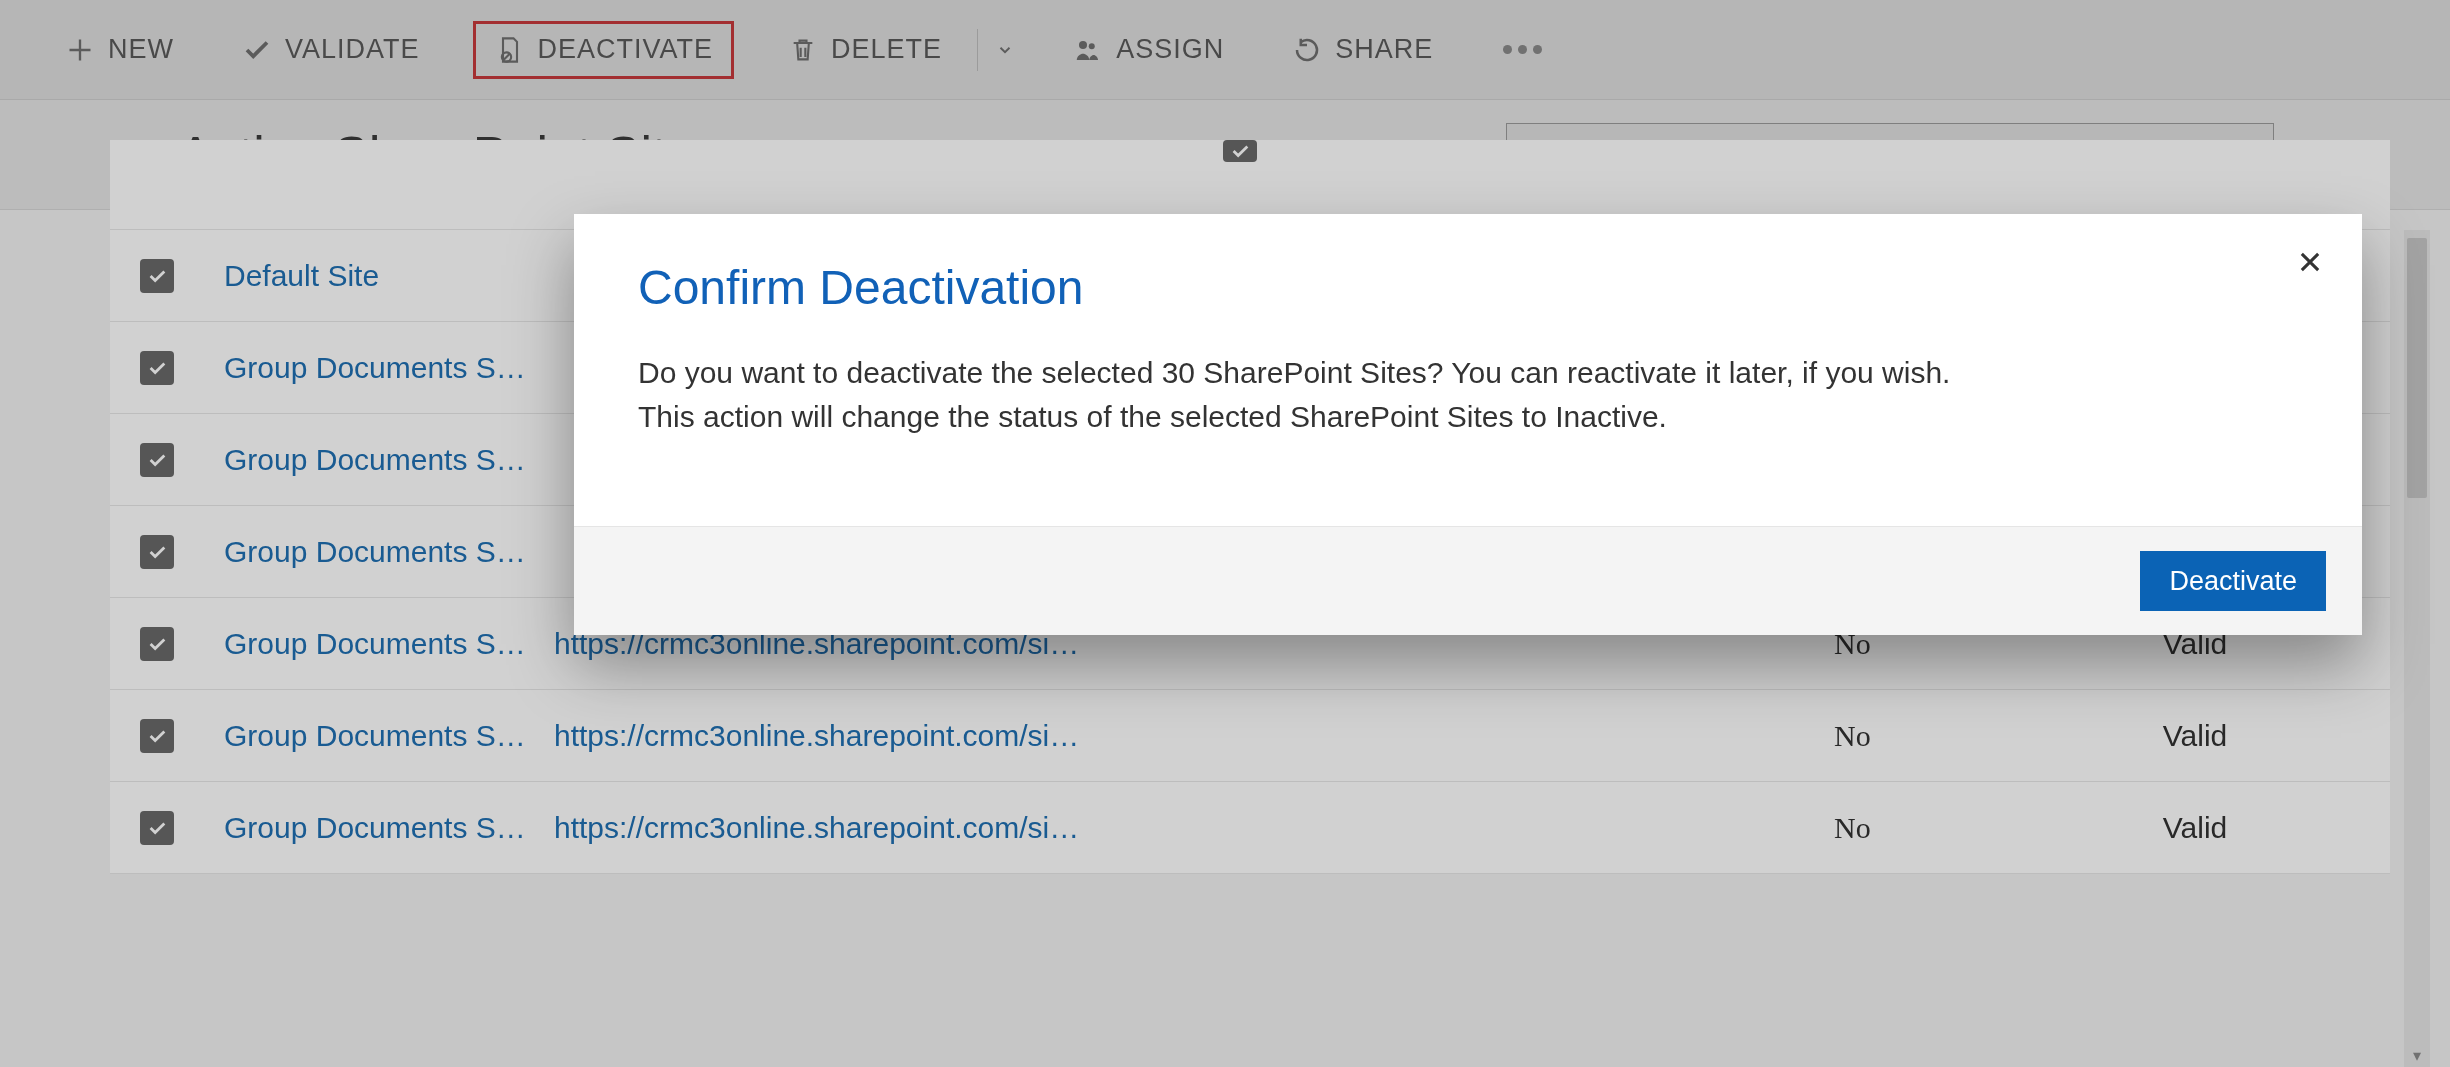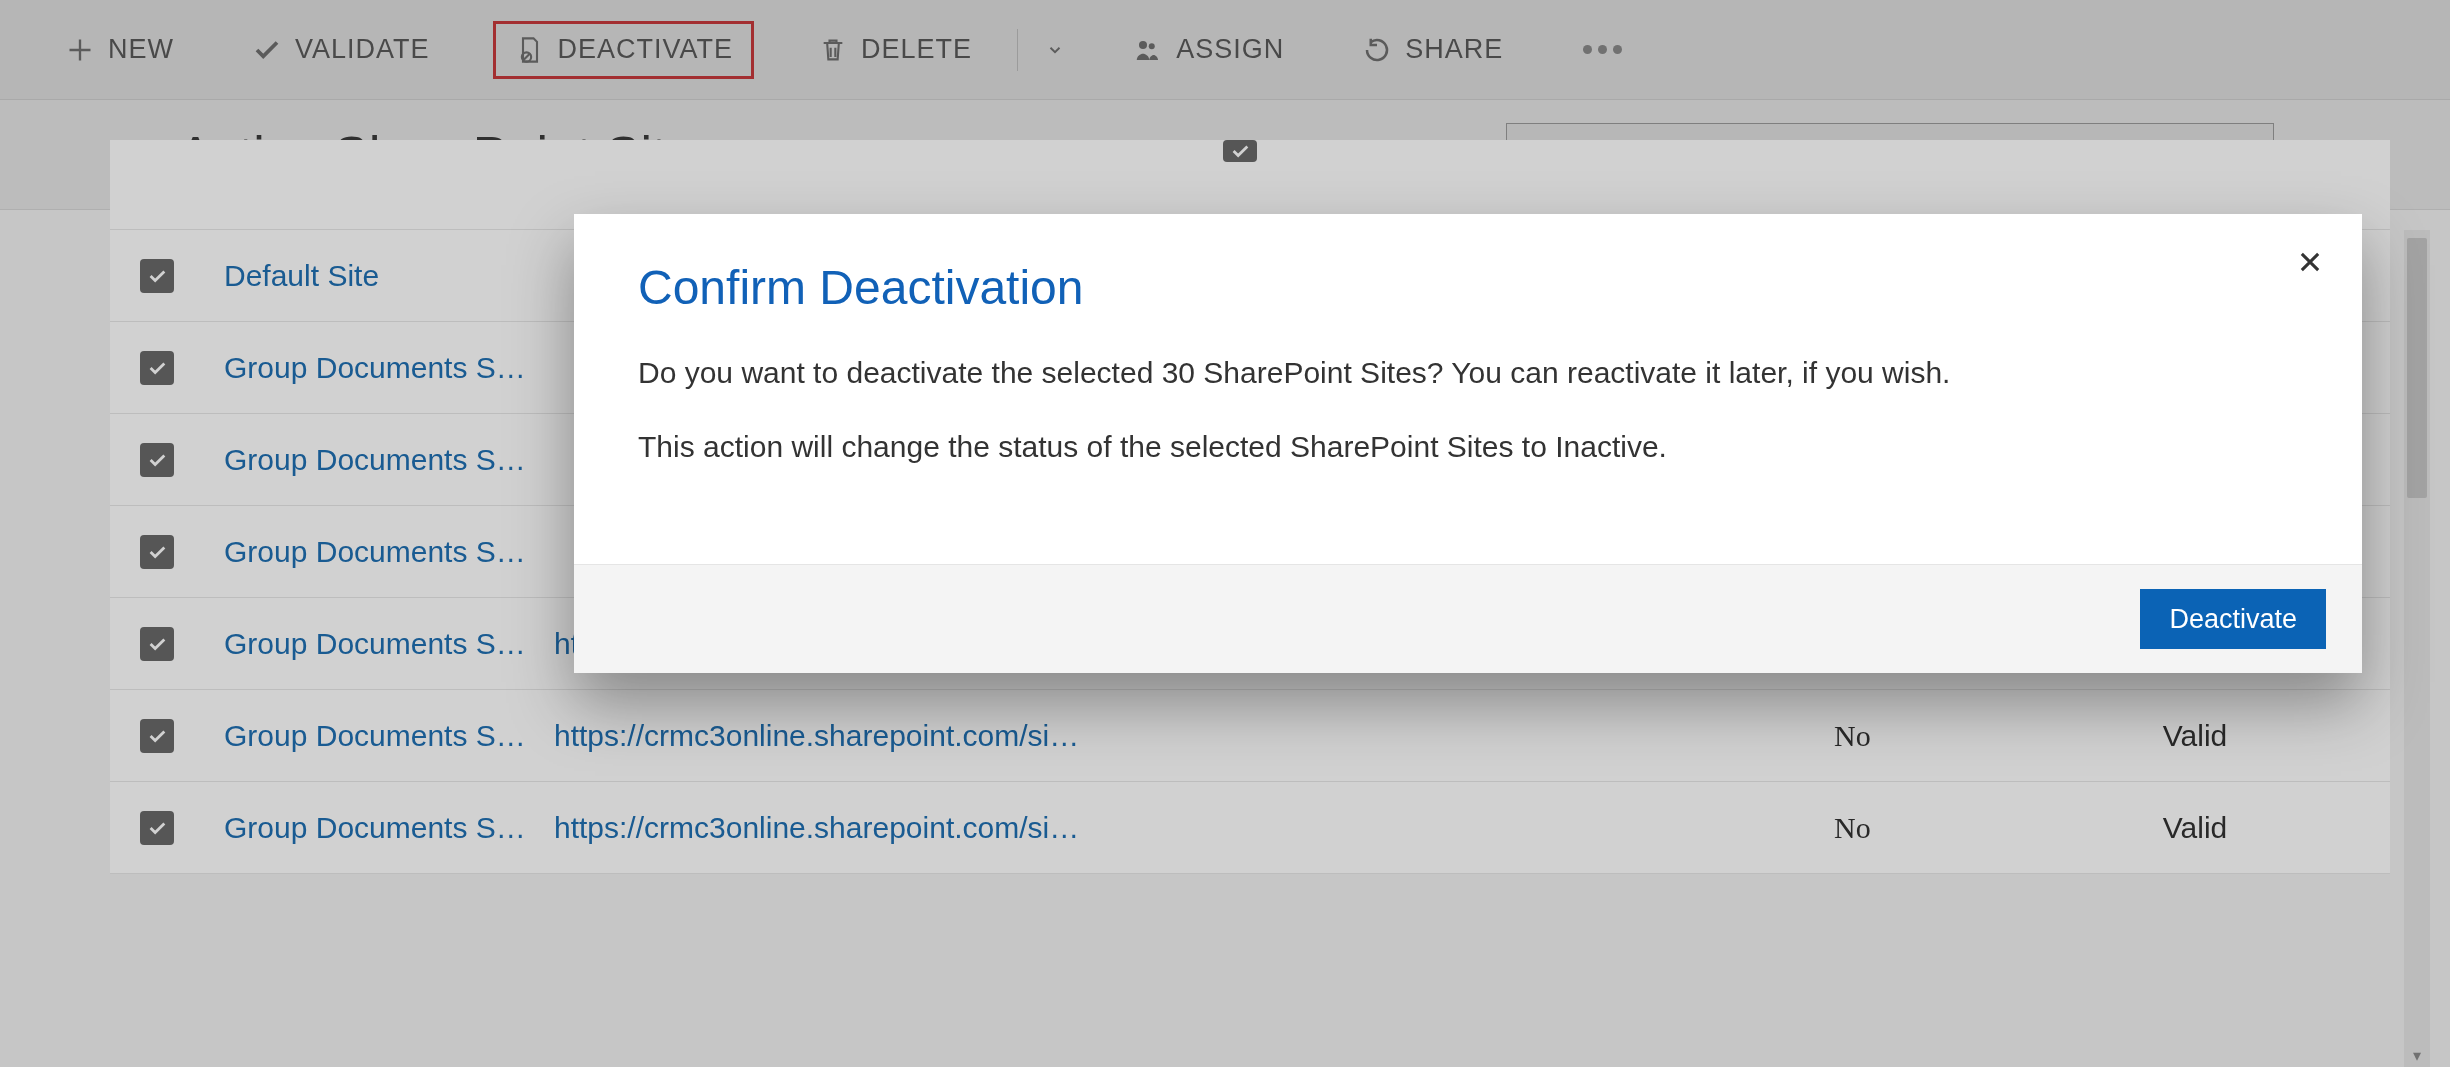--- a/index.html
+++ b/index.html
@@ -17,21 +17,21 @@
     --scrim: rgba(0,0,0,0.18);
     --hl-border: #c73a3c;
   }
   * { box-sizing: border-box; }
   html, body { margin:0; padding:0; font-family: "Segoe UI", Arial, sans-serif; }
   body { width:2450px; height:1067px; overflow:hidden; position:relative; background: var(--bg-content); }
 
   
   .cmdbar {
     height:100px; background: var(--bg-cmd);
-    display:flex; align-items:center; gap:49px; padding:0 50px;
+    display:flex; align-items:center; gap:39px; padding:0 50px;
     border-bottom:1px solid #cfcfcf;
   }
   .cmd {
     display:flex; align-items:center; gap:12px;
     font-size:27px; letter-spacing:1px; color:var(--cmd-fg);
     padding:12px 14px; cursor:pointer;
   }
   .cmd .ico { width:32px; height:32px; display:flex; align-items:center; justify-content:center; color:#6f6f6f; }
   .cmd.hl { border:3px solid var(--hl-border); padding:10px 18px; }
   .cmd-sep { width:1px; height:42px; background:#bdbdbd; margin:0 -6px 0 -18px; }
@@ -84,22 +84,22 @@
 
   
   .scrim { position:absolute; inset:0; background: var(--scrim); }
   .dialog {
     position:absolute; left:574px; top:214px; width:1788px; background:#fff;
     box-shadow:0 30px 60px rgba(0,0,0,0.35);
     display:flex; flex-direction:column;
   }
   .dialog .body { padding:46px 64px 80px 64px; }
   .dialog .title { font-size:48px; color:var(--blue-title); font-weight:400; margin-bottom:36px; }
-  .dialog .msg { font-size:30px; color:#333; line-height:1.45; text-align:justify; margin-bottom:30px; }
-  .dialog .msg:last-child { margin-bottom:16px; }
+  .dialog .msg { font-size:30px; color:#333; line-height:1.45; text-align:justify; }
+  .dialog .msg:last-child { margin-bottom:8px; }
   .dialog .close { position:absolute; top:26px; right:30px; width:44px;height:44px; display:flex; align-items:center;justify-content:center;color:#333; cursor:pointer; font-size:34px; }
   .dialog .footer { background:#f4f4f4; padding:24px 36px; display:flex; justify-content:flex-end; gap:26px; border-top:1px solid #e5e5e5;}
   .dialog .btn { height:60px; min-width:180px; padding:0 28px; font-size:27px; display:flex; align-items:center; justify-content:center; cursor:pointer; }
   .dialog .btn.primary { background: var(--blue-primary); color:#fff; border:1px solid var(--blue-primary); }
   .dialog .btn.secondary { background:#fff; color:var(--blue-primary); border:2px solid var(--blue-primary); }
 
   svg { display:block; }
 </style>
 </head>
 <body>

